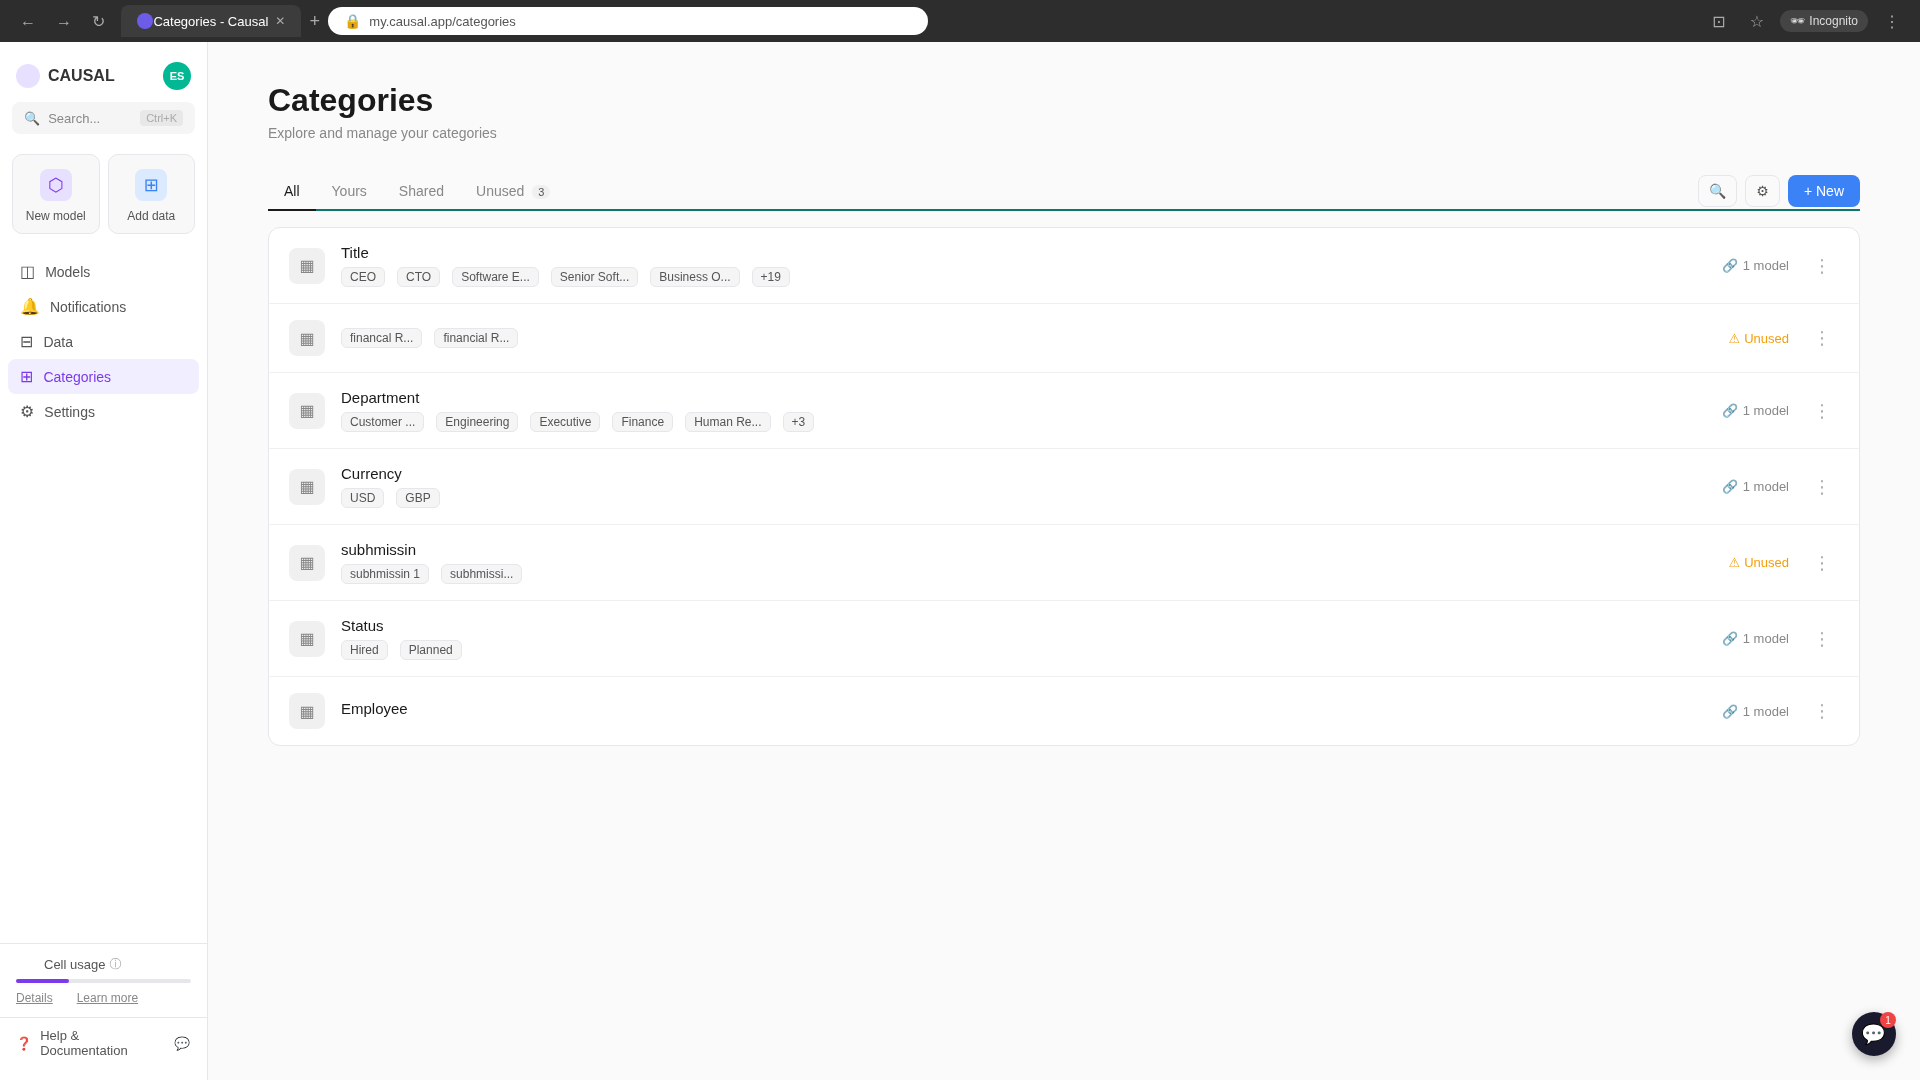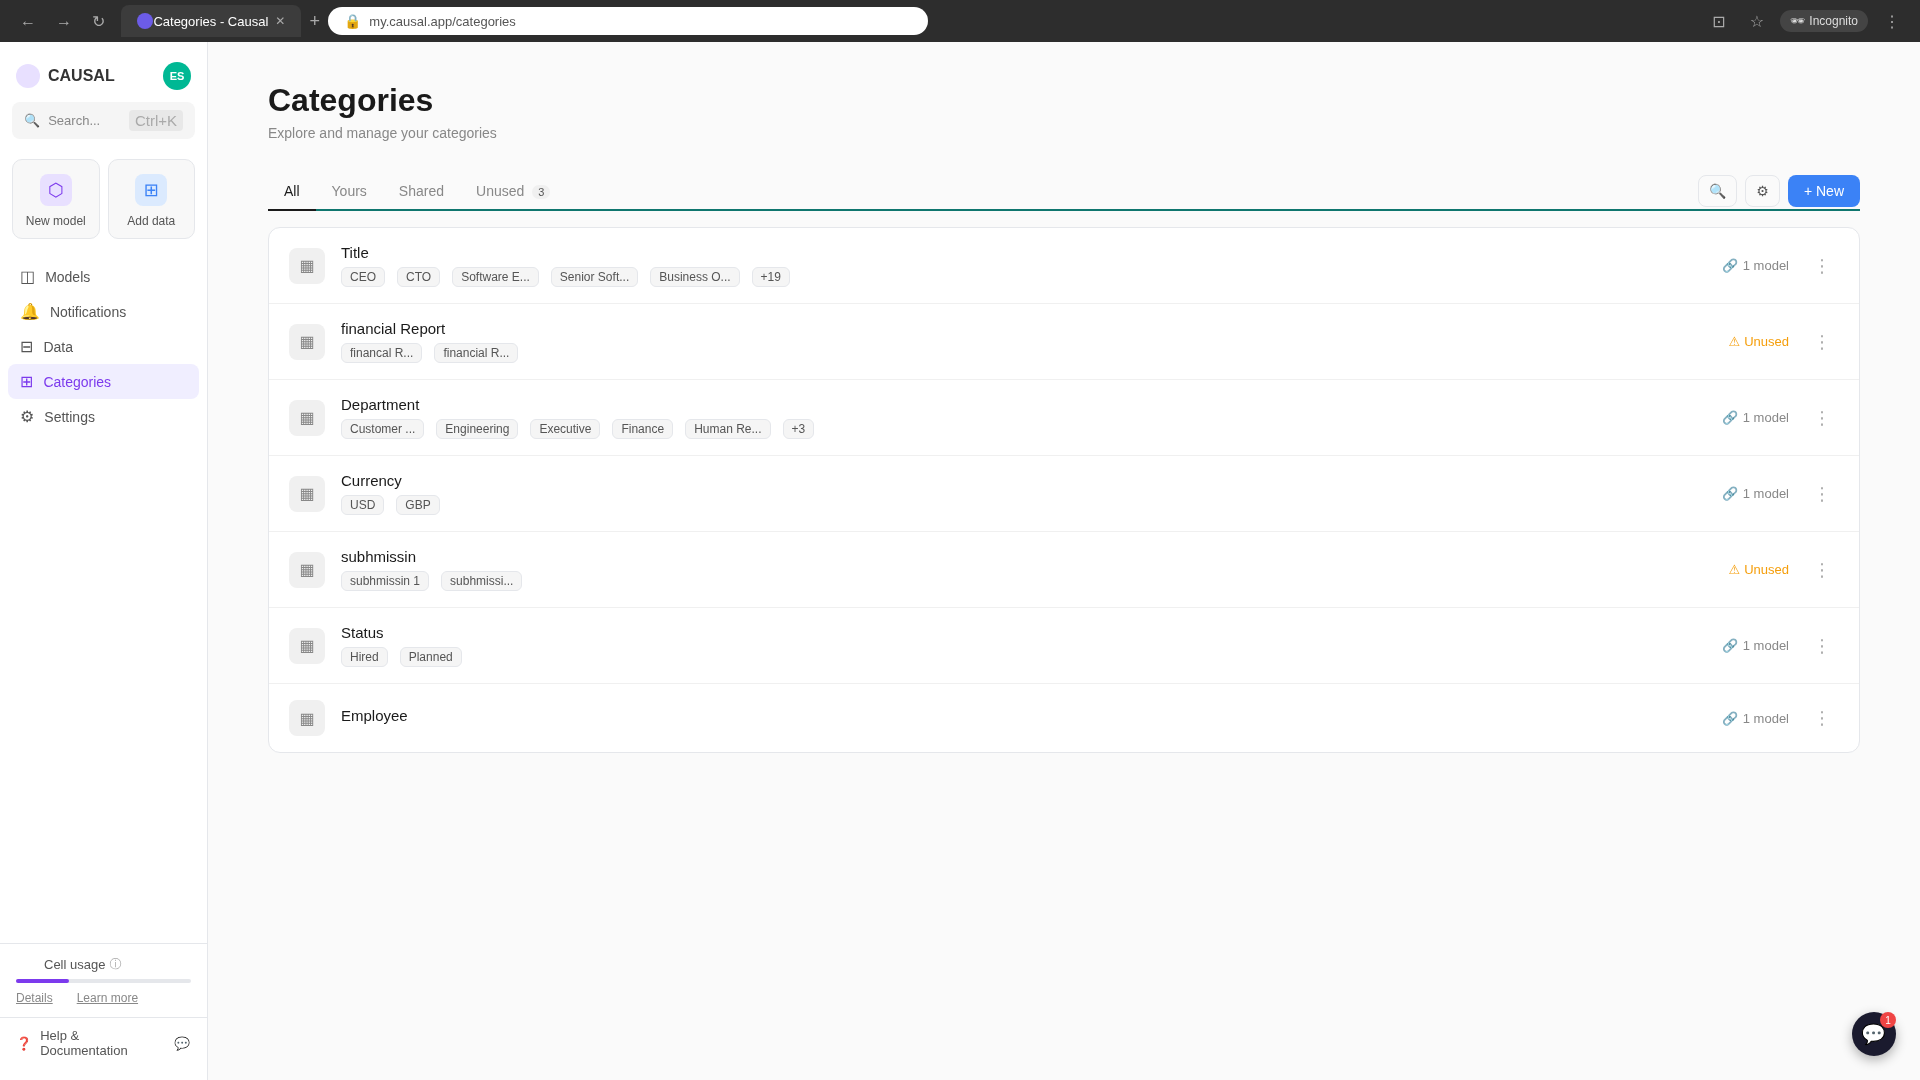--- a/index.html
+++ b/index.html
@@ -21,21 +21,21 @@
     
     .app { display: flex; flex: 1; overflow: hidden; }
 
     
     .sidebar { width: 208px; background: #fff; border-right: 1px solid #e5e7eb; display: flex; flex-direction: column; padding: 12px 0; }
     .sidebar-header { padding: 8px 16px 12px; display: flex; align-items: center; justify-content: space-between; }
     .logo { display: flex; align-items: center; gap: 8px; font-weight: 700; font-size: 16px; color: #333; }
     .logo-icon { width: 24px; height: 24px; background: #e8e0ff; border-radius: 50%; }
     .avatar { width: 28px; height: 28px; background: #00b894; border-radius: 50%; display: flex; align-items: center; justify-content: center; color: #fff; font-size: 11px; font-weight: 600; }
     .search-bar { margin: 0 12px 12px; background: #f5f5f5; border-radius: 8px; padding: 8px 12px; display: flex; align-items: center; gap: 8px; color: #888; font-size: 13px; cursor: pointer; }
-    .search-shortcut { margin-left: auto; font-size: 15px; color: #aaa; background: #e8e8e8; padding: 2px 6px; border-radius: 4px; }
+    .search-shortcut { margin-left: auto; font-size: 11px; color: #aaa; background: #e8e8e8; padding: 2px 6px; border-radius: 4px; }
 
     .quick-actions { display: flex; gap: 8px; padding: 8px 12px 16px; }
     .quick-action-btn { flex: 1; background: #f8f8f8; border: 1px solid #e5e7eb; border-radius: 10px; padding: 14px 8px 10px; display: flex; flex-direction: column; align-items: center; gap: 8px; cursor: pointer; font-size: 12px; color: #555; }
     .qa-icon { width: 32px; height: 32px; border-radius: 8px; display: flex; align-items: center; justify-content: center; font-size: 18px; }
     .qa-icon-model { background: #e8e0ff; color: #7c3aed; }
     .qa-icon-data { background: #dbeafe; color: #3b82f6; }
 
     .nav-section { padding: 4px 8px; flex: 1; }
     .nav-item { display: flex; align-items: center; gap: 10px; padding: 8px 12px; border-radius: 8px; cursor: pointer; color: #555; font-size: 14px; }
     .nav-item.active { background: #f0eeff; color: #7c3aed; }
@@ -222,21 +222,20 @@
         <div class="cat-status status-model">
           <span>🔗</span>
           <span>1 model</span>
         </div>
         <button class="more-btn">⋮</button>
       </div>
 
       <div class="category-row">
         <div class="cat-icon">▦</div>
         <div class="cat-info">
-          <div class="cat-name">financial Report</div>
           <div class="cat-tags">
             <span class="cat-tag">financal R...</span>
             <span class="cat-tag">financial R...</span>
           </div>
         </div>
         <div class="cat-status status-unused">
           <span>⚠</span>
           <span>Unused</span>
         </div>
         <button class="more-btn">⋮</button>

